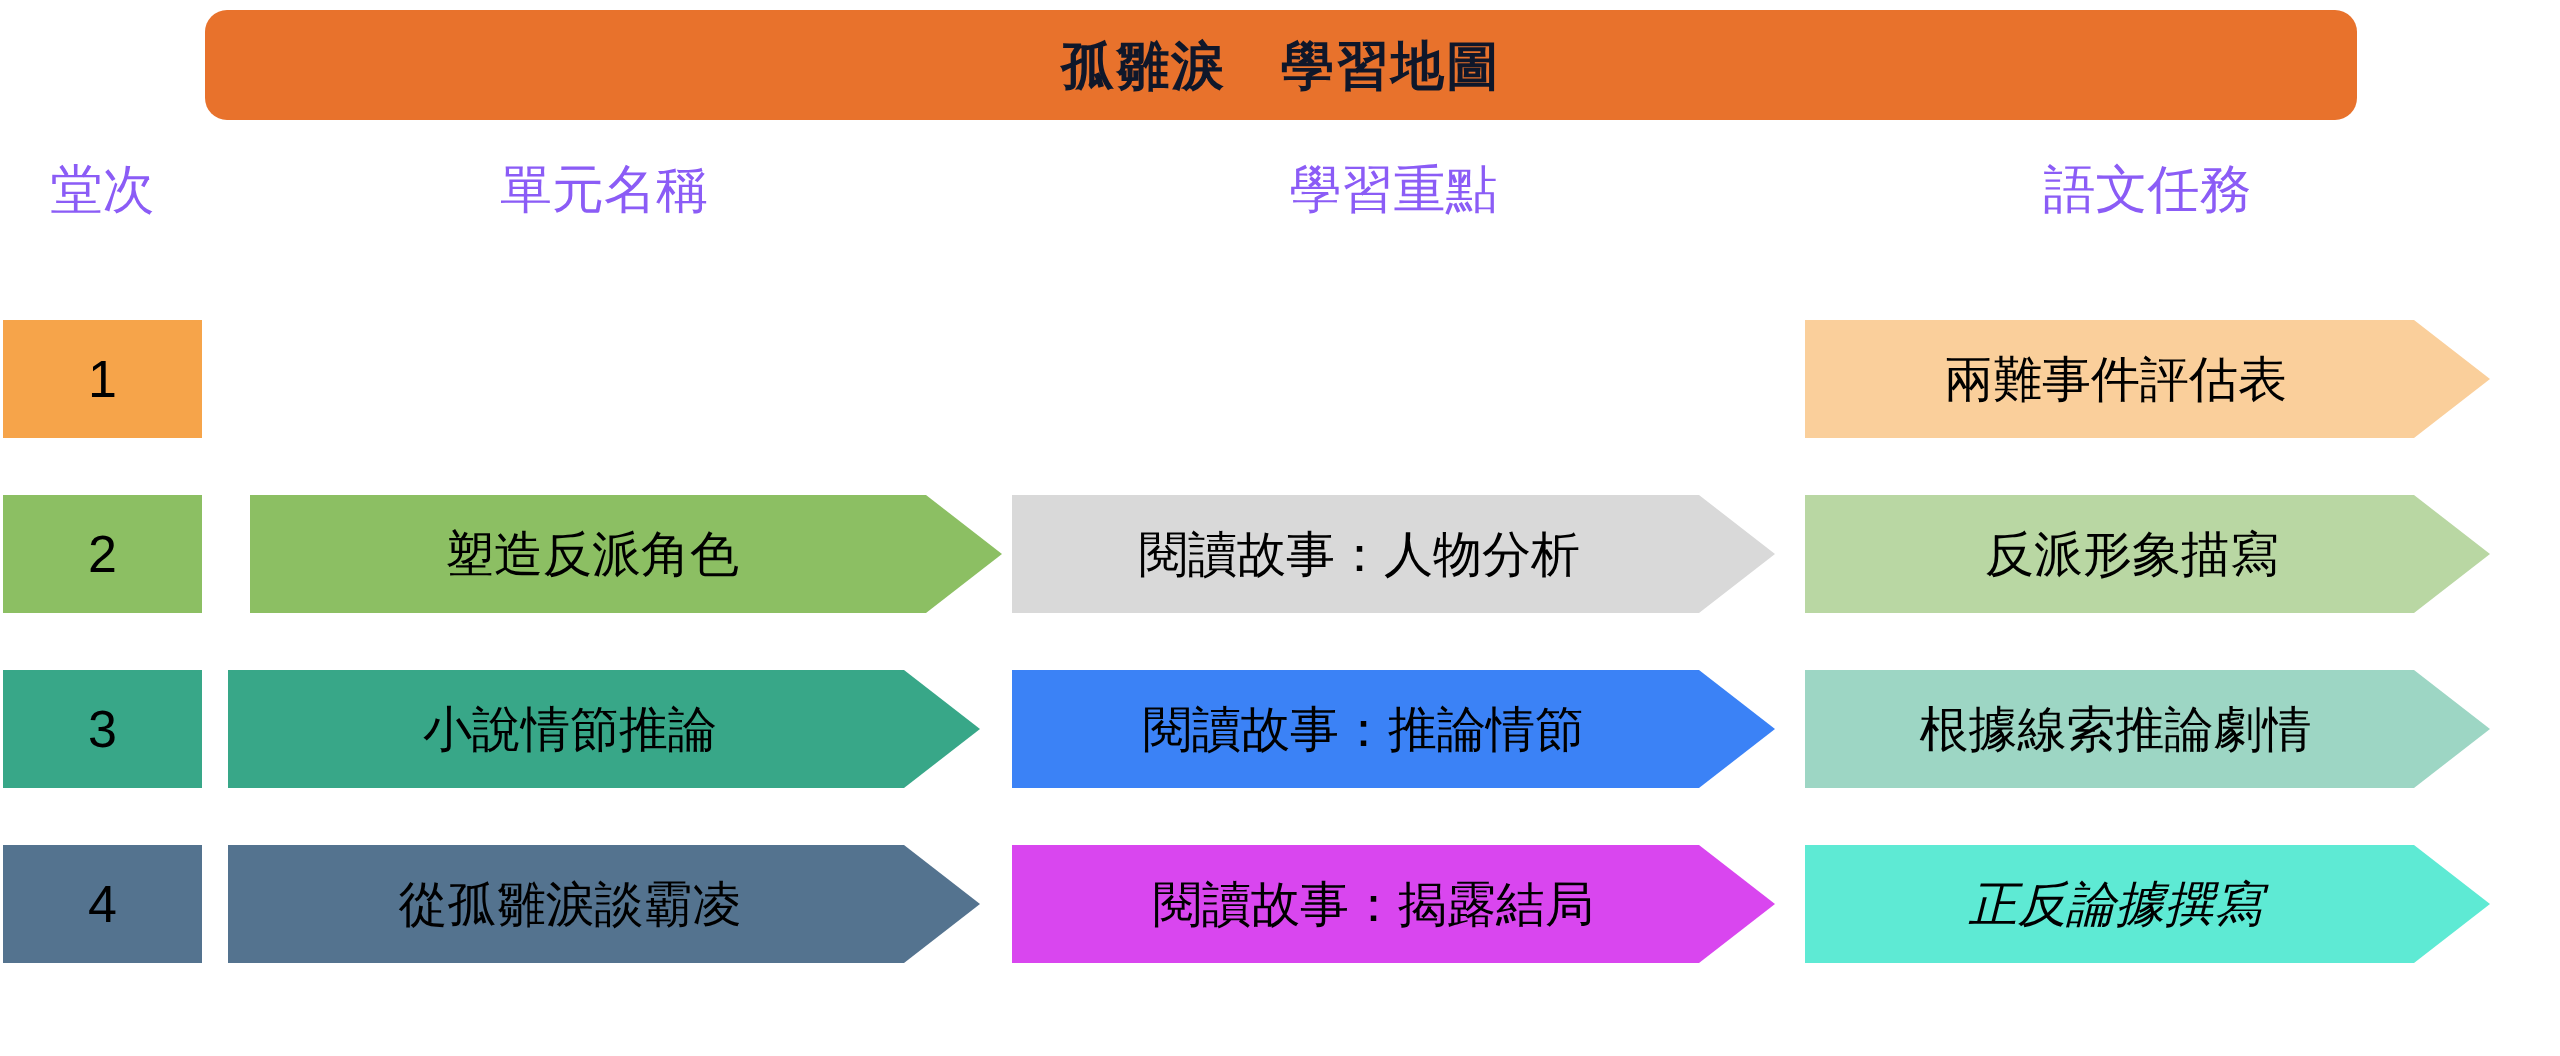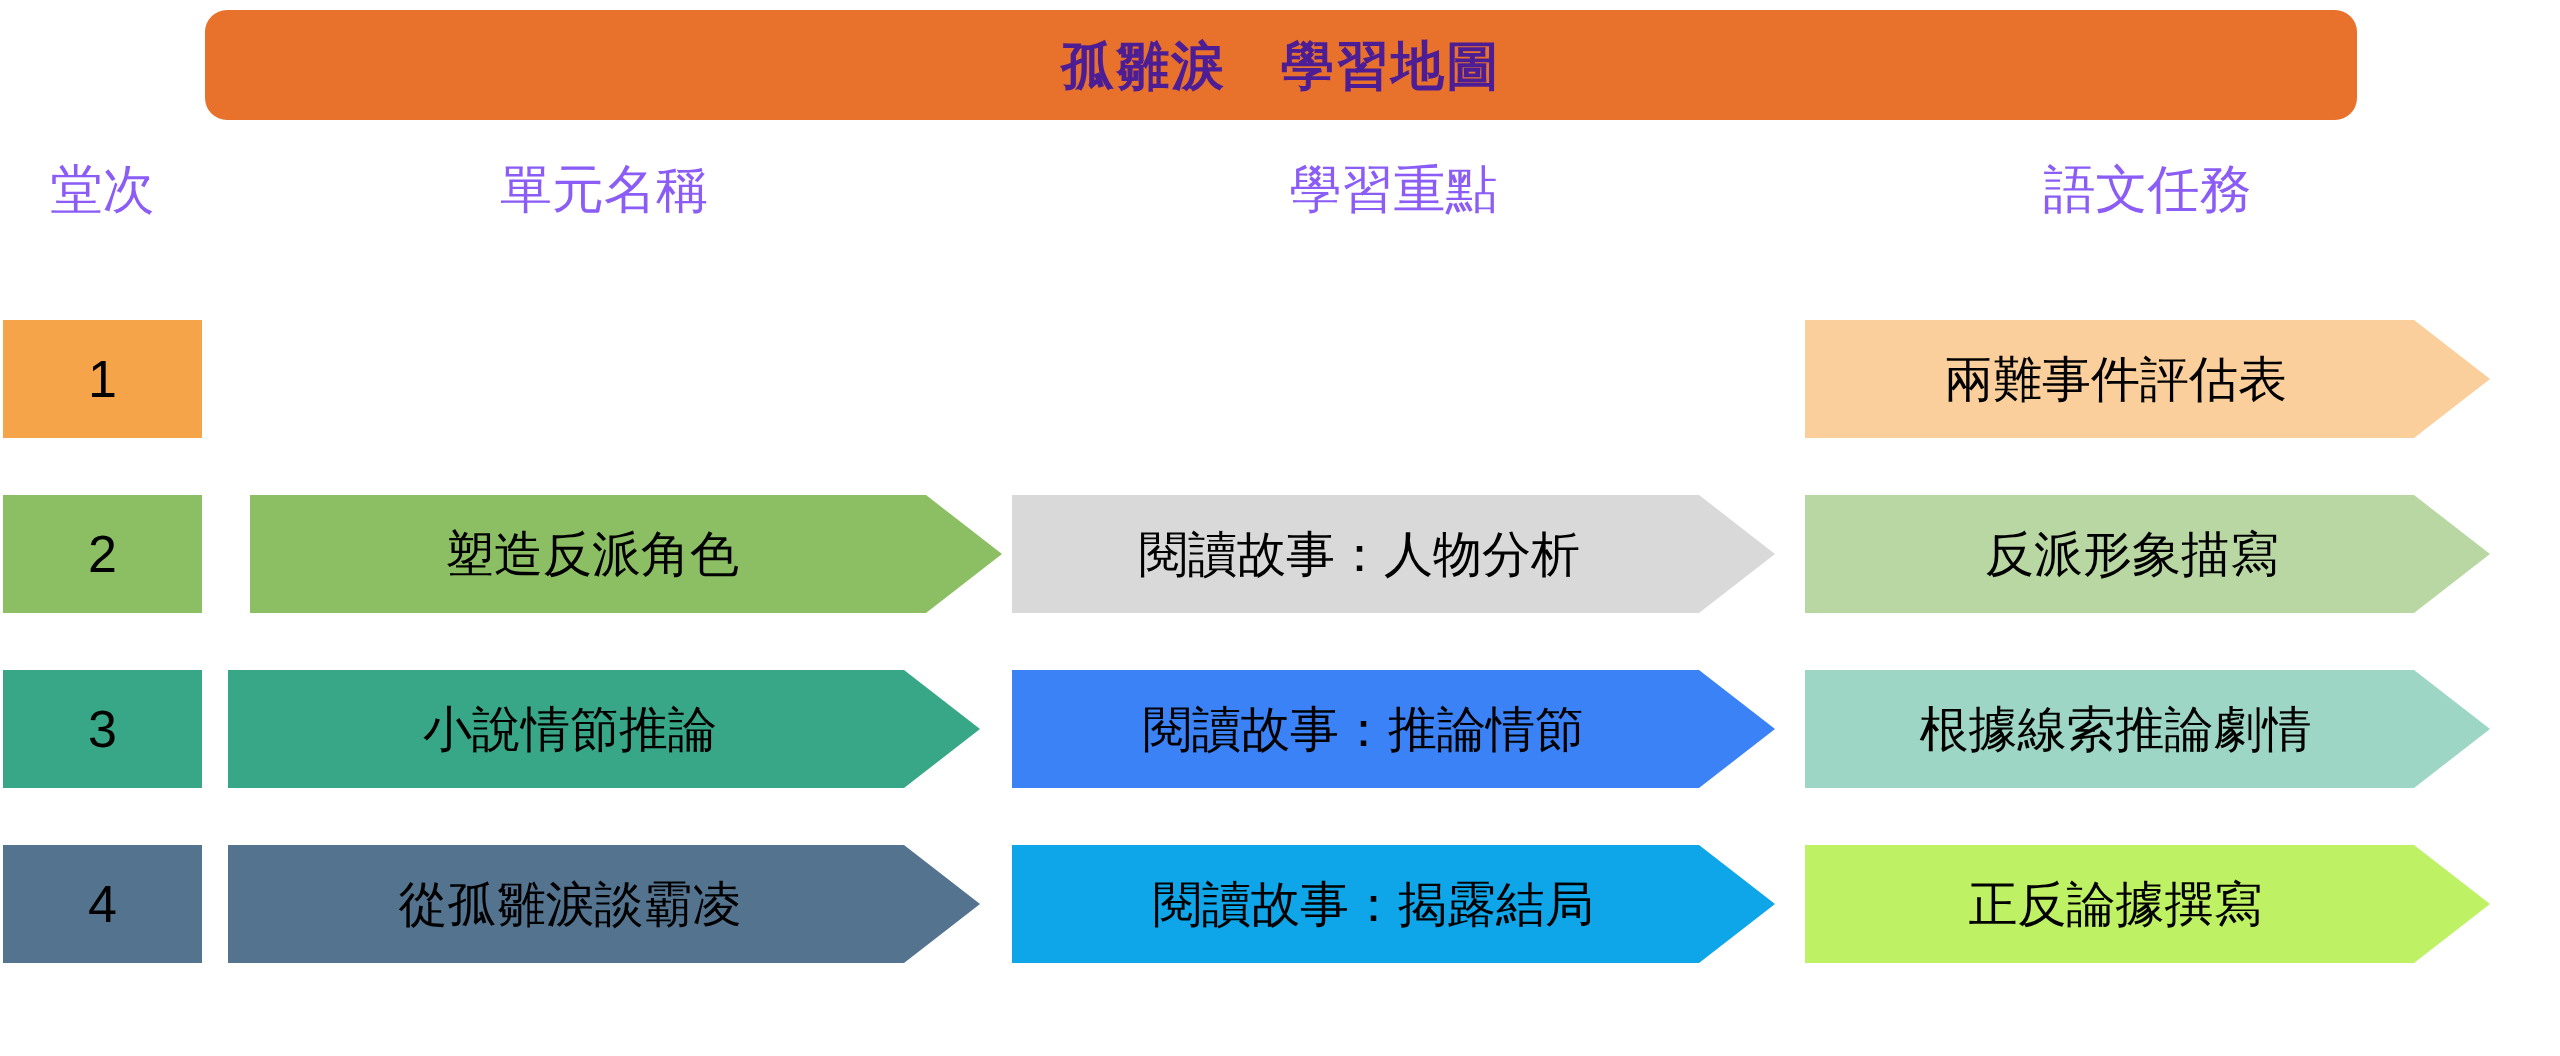--- a/index.html
+++ b/index.html
@@ -125,21 +125,21 @@
   }
   .cell-task .cell-text {
     position: relative;
     left: -32px;
   }
 </style>
 </head>
 <body>
 
 <div id="title-banner" style="background: rgb(232, 114, 44);">
-  <span class="title-text" style="color: #4c1d95;">孤雛淚　學習地圖</span>
+  <span class="title-text" style="color: #0f172a;">孤雛淚　學習地圖</span>
 </div>
 
 <div class="col-header" id="header-0">堂次</div>
 <div class="col-header" id="header-1">單元名稱</div>
 <div class="col-header" id="header-2">學習重點</div>
 <div class="col-header" id="header-3">語文任務</div>
 
 <div class="map-row" data-row="0">
   <div class="cell cell-number" style="background: rgb(246, 164, 74);">
     <span class="cell-text">1</span>
@@ -179,19 +179,19 @@
   </div>
 </div>
 
 <div class="map-row" data-row="3">
   <div class="cell cell-number" style="background: rgb(84, 115, 143);">
     <span class="cell-text">4</span>
   </div>
   <div class="cell cell-unit" style="background: rgb(84, 115, 143);">
     <span class="cell-text">從孤雛淚談霸凌</span>
   </div>
-  <div class="cell cell-focus" style="background: #0ea5e9; padding-left: 28px;">
+  <div class="cell cell-focus" style="background: #d946ef; padding-left: 28px;">
     <span class="cell-text">閱讀故事：揭露結局</span>
   </div>
-  <div class="cell cell-task" style="background: #bef264;">
+  <div class="cell cell-task" style="background: #5eead4; font-style: italic;">
     <span class="cell-text">正反論據撰寫</span>
   </div>
 </div>
 
 </body></html>

